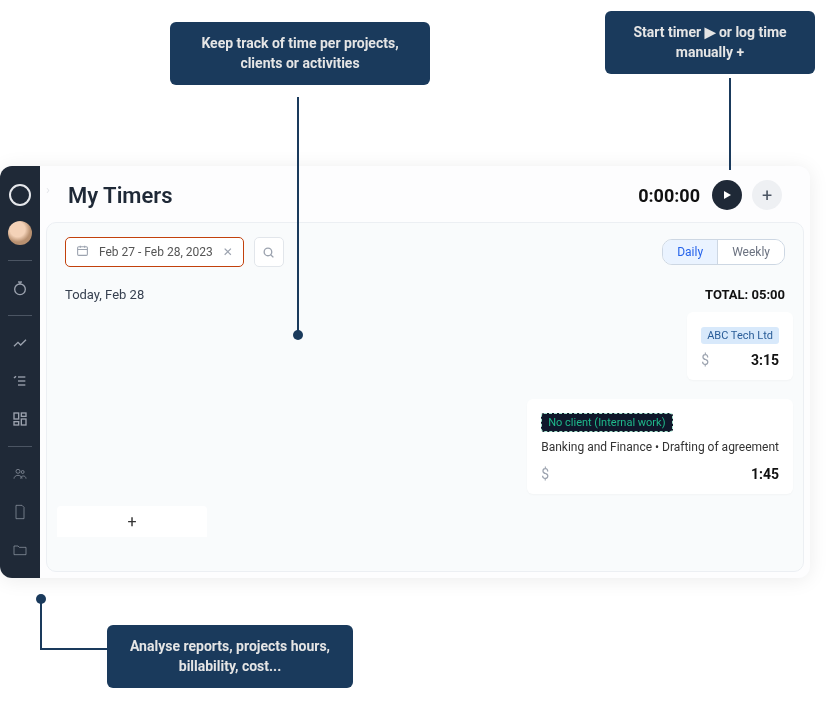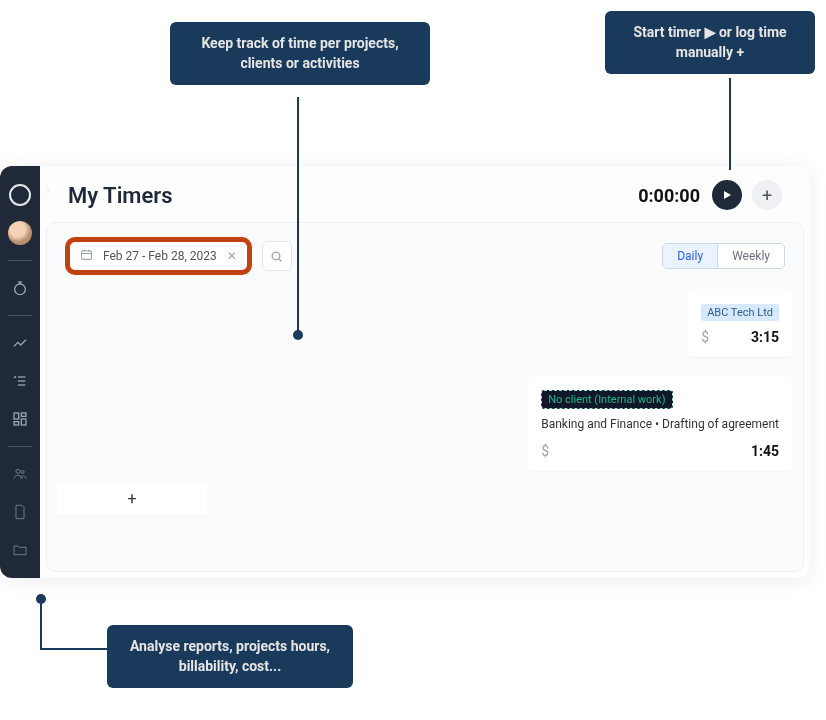--- a/index.html
+++ b/index.html
@@ -26,25 +26,25 @@
   .main { flex: 1; background: #fdfdfe; display: flex; flex-direction: column; }
   .header { display: flex; align-items: center; padding: 14px 28px 12px 28px; }
   .header h1 { font-size: 22px; font-weight: 600; color: #1f2937; flex: 1; }
   .timer-display { font-size: 18px; font-weight: 700; color: #111; margin-right: 12px; }
   .play-btn { width: 30px; height: 30px; border-radius: 50%; background: #1f2937; display: flex; align-items: center; justify-content: center; cursor: pointer; margin-right: 10px; }
   .play-btn svg { fill: #fff; }
   .add-btn { width: 30px; height: 30px; border-radius: 50%; background: #eef0f3; color: #4b5563; display: flex; align-items: center; justify-content: center; cursor: pointer; font-size: 18px; }
 
   .panel { margin: 0 6px 6px 6px; border: 1px solid #eceff3; border-radius: 10px; background: #f9fbfc; flex: 1; display: flex; flex-direction: column; overflow: hidden; }
   .filter-row { display: flex; align-items: center; padding: 14px 18px; gap: 10px; }
-  .date-pill { display: flex; align-items: center; gap: 10px; border: 5px solid #c2410c; background: #fff; border-radius: 10px; padding: 6px 10px; font-size: 12px; color: #555; }
+  .date-pill { display: flex; align-items: center; gap: 10px; border: 1px solid #c2410c; background: #fff; border-radius: 5px; padding: 6px 10px; font-size: 12px; color: #555; }
   .date-pill .cal, .date-pill .x { color: #9ca3af; cursor: pointer; }
   .search-pill { width: 30px; height: 30px; border: 1px solid #e2e6eb; background: #fff; border-radius: 5px; display: flex; align-items: center; justify-content: center; color: #9ca3af; cursor: pointer; }
   .spacer { flex: 1; }
-  .toggle-group { display: flex; border: 1px solid #cdd7e3; border-radius: 5px; overflow: hidden; }
+  .toggle-group { display: flex; border: 1px solid #cdd7e3; border-radius: 10px; overflow: hidden; }
   .toggle-btn { padding: 5px 14px; font-size: 12px; background: #fff; color: #6b7280; cursor: pointer; }
   .toggle-btn.active { background: #eaf3ff; color: #2563eb; }
   .toggle-btn + .toggle-btn { border-left: 1px solid #cdd7e3; }
 
   .day-header { display: flex; justify-content: space-between; padding: 6px 18px 10px 18px; font-size: 13px; color: #374151; }
   .day-header .total { font-weight: 700; color: #111; }
 
   .entries { padding: 0 10px; display: flex; flex-direction: column; gap: 19px; align-items: flex-end; }
   .entry { background: #fff; border-radius: 6px; padding: 12px 14px; box-shadow: 0 1px 2px rgba(0,0,0,0.03); }
   .tag { display: inline-block; font-size: 11px; padding: 2px 6px; border-radius: 3px; margin-bottom: 8px; }
@@ -167,20 +167,24 @@
               <line x1="21" y1="21" x2="16" y2="16"></line>
             </svg>
         </div>
         <div class="spacer"></div>
         <div class="toggle-group">
           <div class="toggle-btn active">Daily</div>
           <div class="toggle-btn">Weekly</div>
         </div>
       </div>
 
+      <div class="day-header">
+        <span>Today, Feb 28</span>
+        <span class="total">TOTAL: 05:00</span>
+      </div>
 
       <div class="entries">
         <div class="entry">
           <span class="tag blue">ABC Tech Ltd</span>
           <div class="entry-foot">
             <span class="dollar">$</span>
             <span class="duration">3:15</span>
           </div>
         </div>
         <div class="entry">

